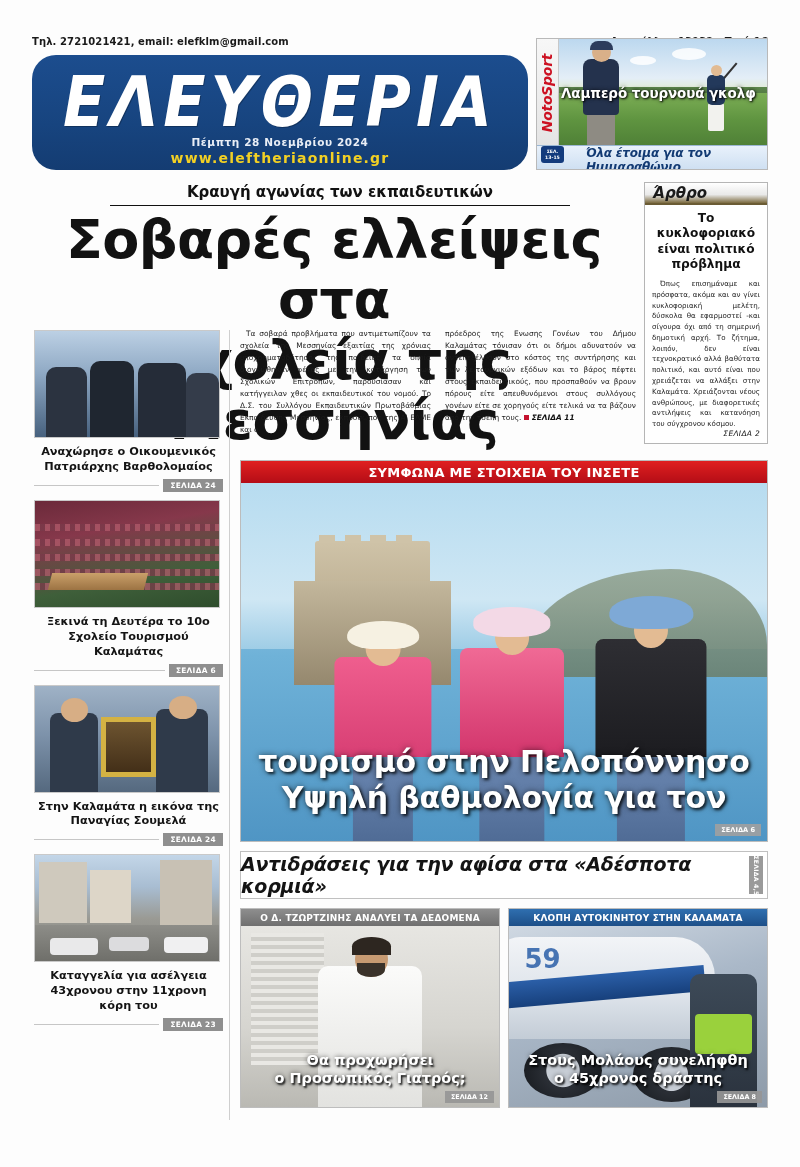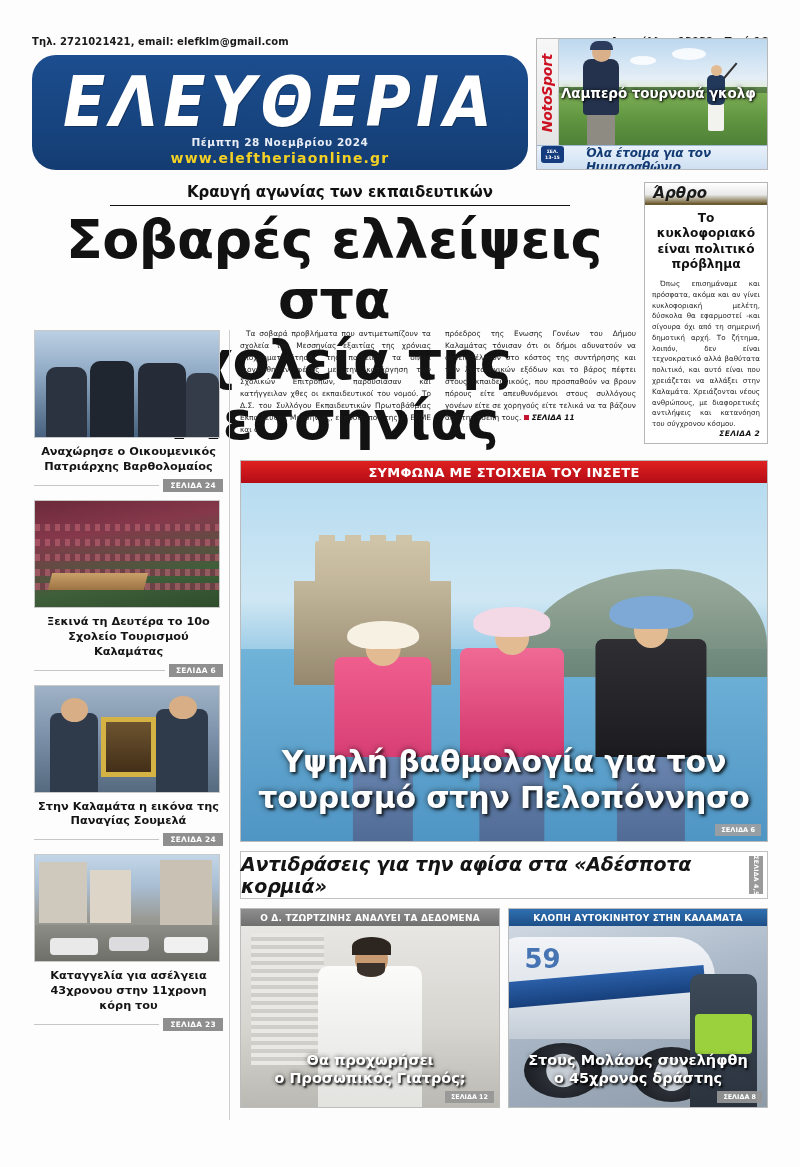--- a/index.html
+++ b/index.html
@@ -164,21 +164,21 @@
     padding: 6px 6px 0 6px; text-align: center;
     font-size: 12.2px; font-weight: bold; color: #111; line-height: 1.25;
   }
   .artbox-body {
     padding: 7px 7px 0 7px;
     font-size: 7.1px; color: #222; line-height: 1.52;
     text-align: justify; text-indent: 8px;
   }
   .artbox-page {
     position: absolute; right: 7px; bottom: 5px;
-    font-size: 7.5px; font-weight: bold; font-style: italic; color: #111;
+    font-size: 7.5px; font-weight: normal; font-style: italic; color: #111;
     letter-spacing: .3px;
     margin-top: 30px;
   }
 
   
   .leadwrap {
     position: absolute; left: 240px; top: 328px;
     width: 396px; height: 120px;
     display: flex; gap: 14px;
   }
@@ -554,22 +554,22 @@
       </div>
 
       <div class="person" style="left:66%;width:24%;height:66%;">
         <div class="p-legs" style="bottom:0;width:54%;height:42%;"></div>
         <div class="p-body" style="bottom:36%;width:88%;height:50%;background:linear-gradient(180deg,#2e2e33,#1c1c20);"></div>
         <div class="p-head" style="bottom:82%;width:27%;height:15%;"></div>
         <div class="p-hat" style="bottom:90%;width:66%;height:14%;background:#7ea9d6;"></div>
       </div>
     </div>
     <div class="feature-caption">
+      <div>τουρισμό στην Πελοπόννησο</div>
       <div>Υψηλή βαθμολογία για τον</div>
-      <div>τουρισμό στην Πελοπόννησο</div>
     </div>
     <div class="feature-page">ΣΕΛΙΔΑ 6</div>
   </div>
 
   <div class="strap">
     <div class="strap-text">Αντιδράσεις για την αφίσα στα «Αδέσποτα κορμιά»</div>
     <div class="strap-badge">
       <span>ΣΕΛΙΔΑ 4,5</span>
     </div>
   </div>

